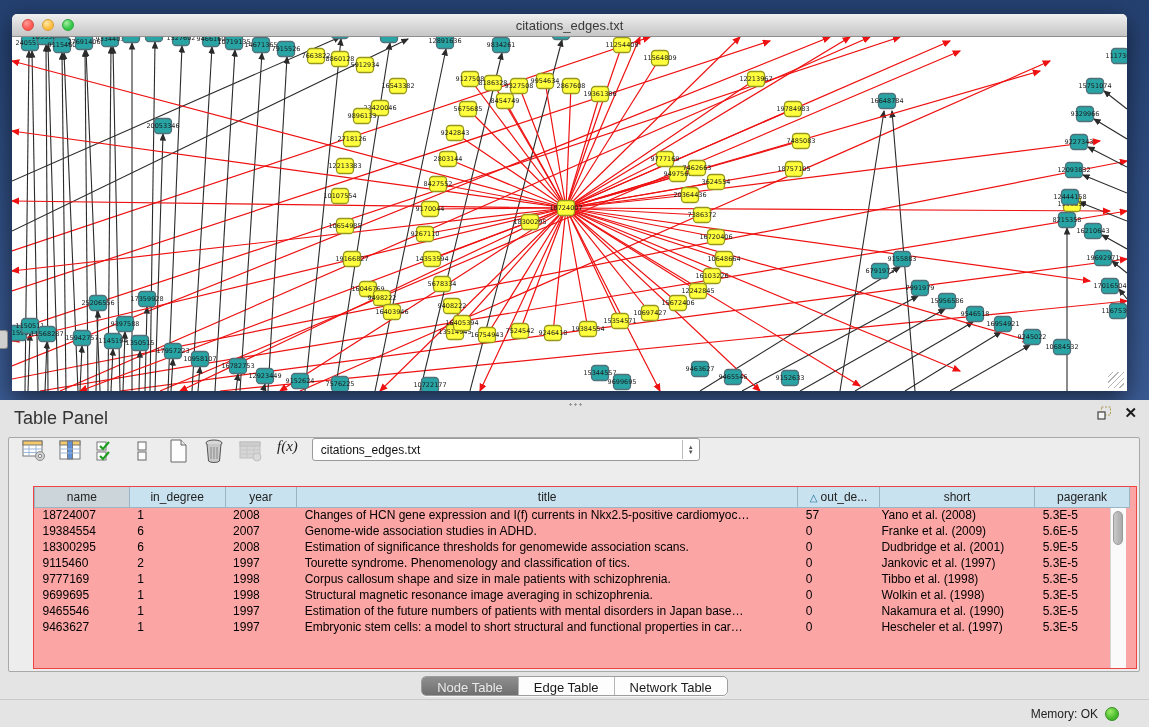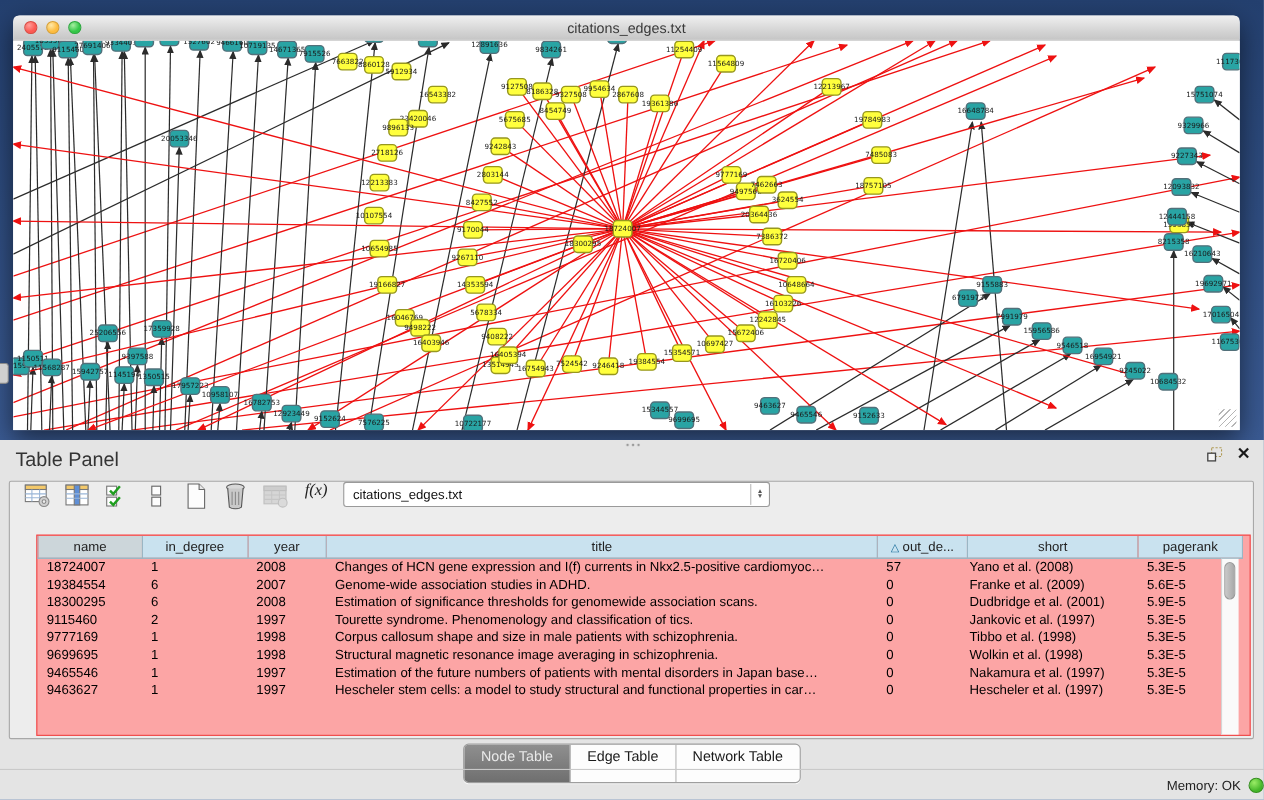--- a/index.html
+++ b/index.html
@@ -73,26 +73,26 @@
   }
   table.data td.center{padding:0 2px;}
   .sort-glyph{color:#1a6e9c;font-size:10px;margin-right:3px;}
   .vscroll{position:absolute;right:10px;top:21px;bottom:0;width:15px;background:#fafafa;border-left:1px solid #d5d5d5;}
   .vthumb{position:absolute;left:2px;top:3px;width:10px;height:34px;border-radius:6px;
     background:linear-gradient(90deg,#c9c9c9,#a9a9a9);border:1px solid #9a9a9a;box-sizing:border-box;}
   
   .tabbar{position:absolute;left:0;right:0;top:276px;display:flex;justify-content:center;}
   .seg{display:flex;border:1px solid #9e9e9e;border-radius:5px;overflow:hidden;
     background:#fdfdfd;box-shadow:0 1px 0 rgba(255,255,255,.7);}
-  .seg .tab{font-size:13px;color:#1a1a1a;padding:3px 15px 16px;border-right:1px solid #b5b5b5;cursor:default;}
+  .seg .tab{font-size:13px;color:#1a1a1a;padding:3px 15px 0;border-right:1px solid #b5b5b5;cursor:default;}
   .seg .tab:last-child{border-right:none;}
   .seg .tab.active{background:linear-gradient(180deg,#8f8f8f,#6f6f6f);color:#e9e9e9;}
   
   .statusbar{position:absolute;left:0;right:0;bottom:0;height:27px;border-top:1px solid #c9c9c9;
-    display:flex;align-items:center;justify-content:flex-end;padding-right:0;gap:7px;}
+    display:flex;align-items:center;justify-content:flex-end;padding-right:30px;gap:7px;}
   .mem-label{font-size:12px;color:#222;}
   .mem-dot{width:14px;height:14px;border-radius:50%;
     background:radial-gradient(circle at 35% 30%,#9aec66,#44b629 65%);border:1px solid #348f1e;box-sizing:border-box;}
   
   .collapse-handle{position:absolute;left:0;top:330px;width:7px;height:17px;background:#cfcfcf;
     border:1px solid #8a8a8a;border-left:none;border-radius:0 3px 3px 0;}
 </style>
 </head>
 <body>
 
@@ -879,28 +879,28 @@
               <td>0</td>
               <td class="center">Wolkin et al. (1998)</td>
               <td>5.3E-5</td>
             </tr>
             <tr>
               <td>9465546</td>
               <td>1</td>
               <td>1997</td>
               <td>Estimation of the future numbers of patients with mental disorders in Japan base…</td>
               <td>0</td>
-              <td class="center">Nakamura et al. (1997)</td>
+              <td class="center">Nakamura et al. (1990)</td>
               <td>5.3E-5</td>
             </tr>
             <tr>
               <td>9463627</td>
               <td>1</td>
               <td>1997</td>
-              <td>Hescheler stem cells: a model to study structural and functional properties in car…</td>
+              <td>Embryonic stem cells: a model to short structural and functional properties in car…</td>
               <td>0</td>
               <td class="center">Hescheler et al. (1997)</td>
               <td>5.3E-5</td>
             </tr>
           </tbody>
         </table>
       <div class="vscroll">
         <div class="vthumb"></div>
       </div>
     </div>

